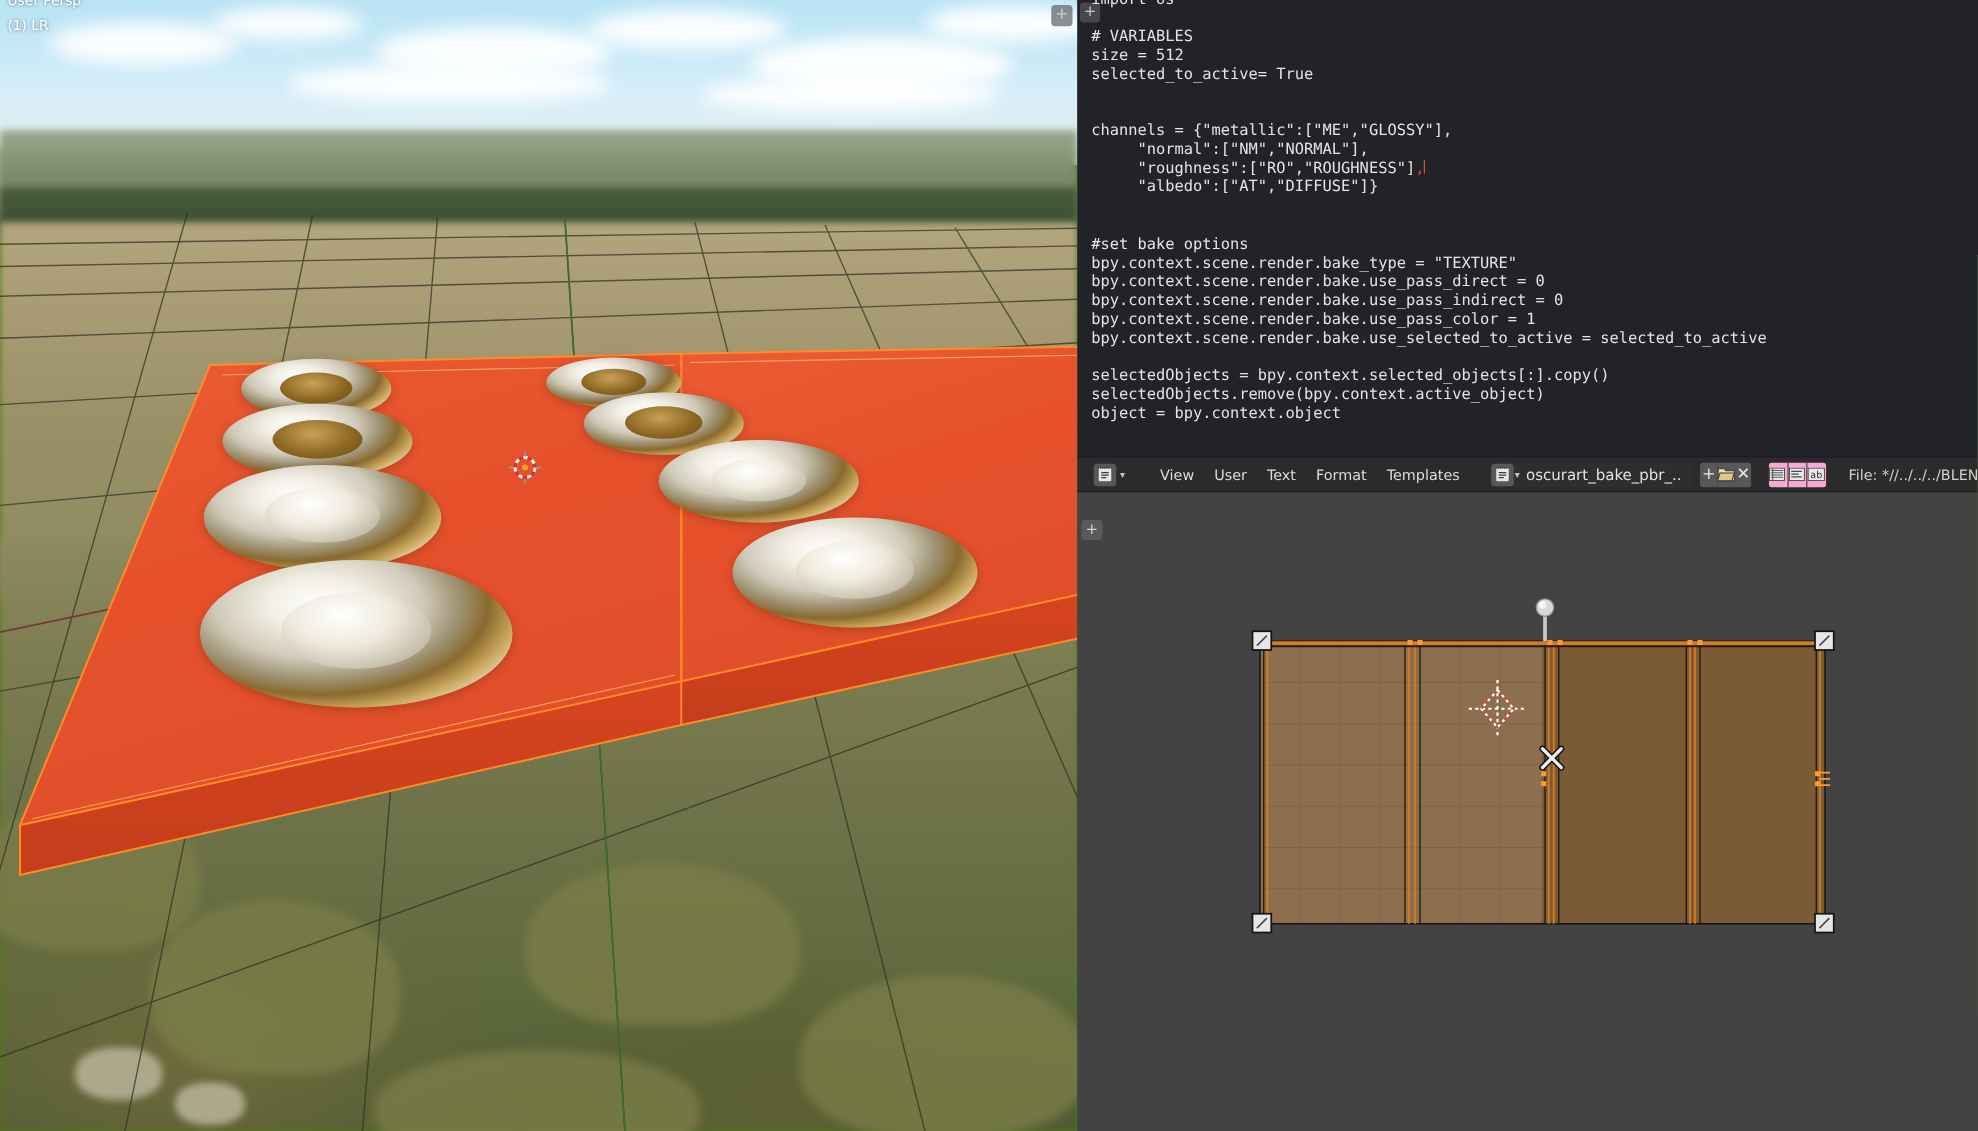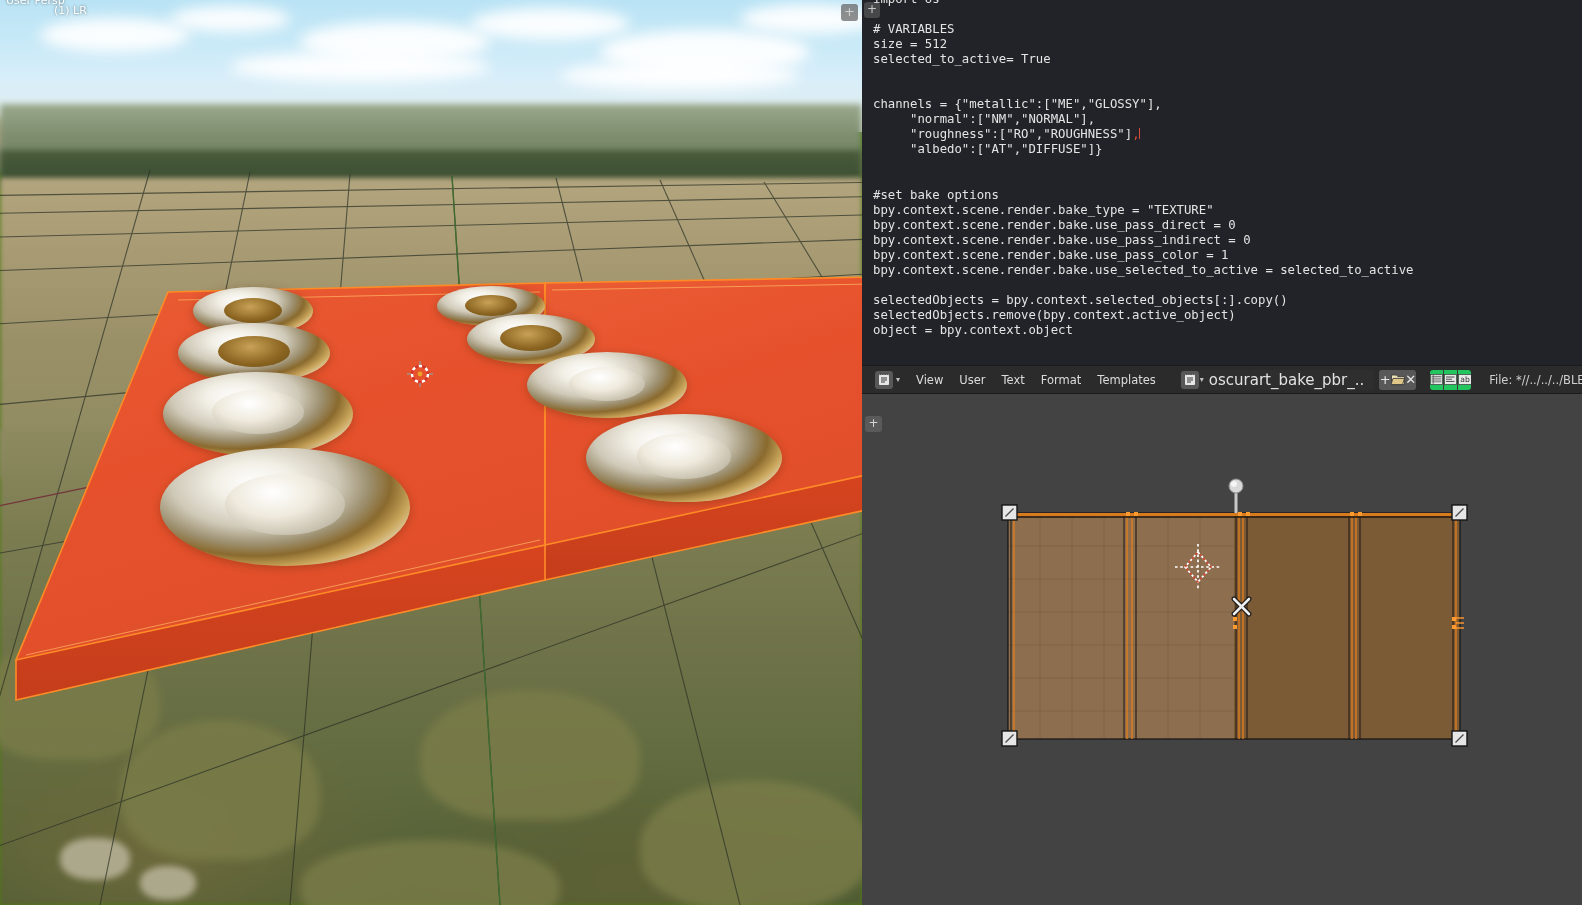--- a/index.html
+++ b/index.html
@@ -98,21 +98,21 @@
 
   .vp-text {
     position: absolute;
     color: #ffffff;
     font-family: "DejaVu Sans", sans-serif;
     font-size: 11px;
     text-shadow: 0 0 3px rgba(0,0,0,.55);
     white-space: nowrap;
   }
   #vp-persp { left: 6px; top: -6px; }
-  #vp-collection { left: 6px; top: 4px; margin-left: 48px; }
+  #vp-collection { left: 6px; top: 14px; }
 
   .vp-sidebar-toggle {
     position: absolute; right: 4px; top: 4px;
     width: 17px; height: 17px;
     background: rgba(90,90,90,.68);
     border-radius: 3px;
     color: #cfcfcf; font-size: 13px; line-height: 15px; text-align: center;
     font-family: "DejaVu Sans", sans-serif;
   }
 
@@ -172,33 +172,33 @@
     background: #585858; border-radius: 3px;
   }
   .chev { color: #c0c0c0; font-size: 8px; margin-left: 1px; }
 
   .datablock {
     display: flex; align-items: center;
     height: 20px; background: #2e2e2e; border-radius: 3px;
     margin-left: 6px; padding-right: 4px;
   }
   .datablock .name {
-    color: #e2e2e2; font-size: 15px; padding: 0 6px 0 5px;
+    color: #e2e2e2; font-size: 12px; padding: 0 6px 0 5px;
     font-family: "DejaVu Sans", sans-serif; white-space: nowrap;
   }
   .op-btn {
     display: inline-flex; align-items: center; justify-content: center;
     width: 20px; height: 20px; background: #585858;
     color: #e8e8e8; font-size: 13px; font-family: "DejaVu Sans", sans-serif;
   }
   .op-group { display: flex; margin-left: 5px; border-radius: 3px; overflow: hidden; }
   .toggle-group { display: flex; margin-left: 14px; border-radius: 3px; overflow: hidden; }
   .tgl {
-    display: inline-flex; align-items: center; justify-content: center;
-    width: 22px; height: 20px; background: #22c55e;
+    display: inline-flex; align-items: center; 
+    width: 22px; height: 20px; background: #f9a8d4;
     border-right: 1px solid #3b3b3b;
   }
   .tgl:last-child { border-right: none; }
   .file-label {
     margin-left: 18px; color: #d0d0d0; font-size: 11.5px;
     font-family: "DejaVu Sans", sans-serif; white-space: nowrap; overflow: hidden;
   }
 
   
   #uvarea {
@@ -372,21 +372,21 @@
                 <path d="M4.2 0.6 v1.4"></path>
               <path d="M5.9 0.6 v1.4"></path>
                 <path d="M7.6 0.6 v1.4"></path>
                 <path d="M9.3 0.6 v1.4"></path>
             </g>
           </svg>
         </span>
         <span class="chev">▾</span>
       </div>
 
-      <div class="menu-item" style="margin-left:4px;">View</div>
+      <div class="menu-item" style="margin-left:16px;">View</div>
       <div class="menu-item">User</div>
       <div class="menu-item">Text</div>
       <div class="menu-item">Format</div>
       <div class="menu-item">Templates</div>
 
       <div class="datablock" style="margin-left:16px;">
         <span class="icon-box" style="margin-left:1px;">
           <svg width="12" height="13" viewBox="0 0 12 13">
             <rect x="1" y="1.5" width="10" height="10.5" rx="1" fill="#e6e6e6"></rect>
             <g stroke="#3a3a3a" stroke-width="1">

